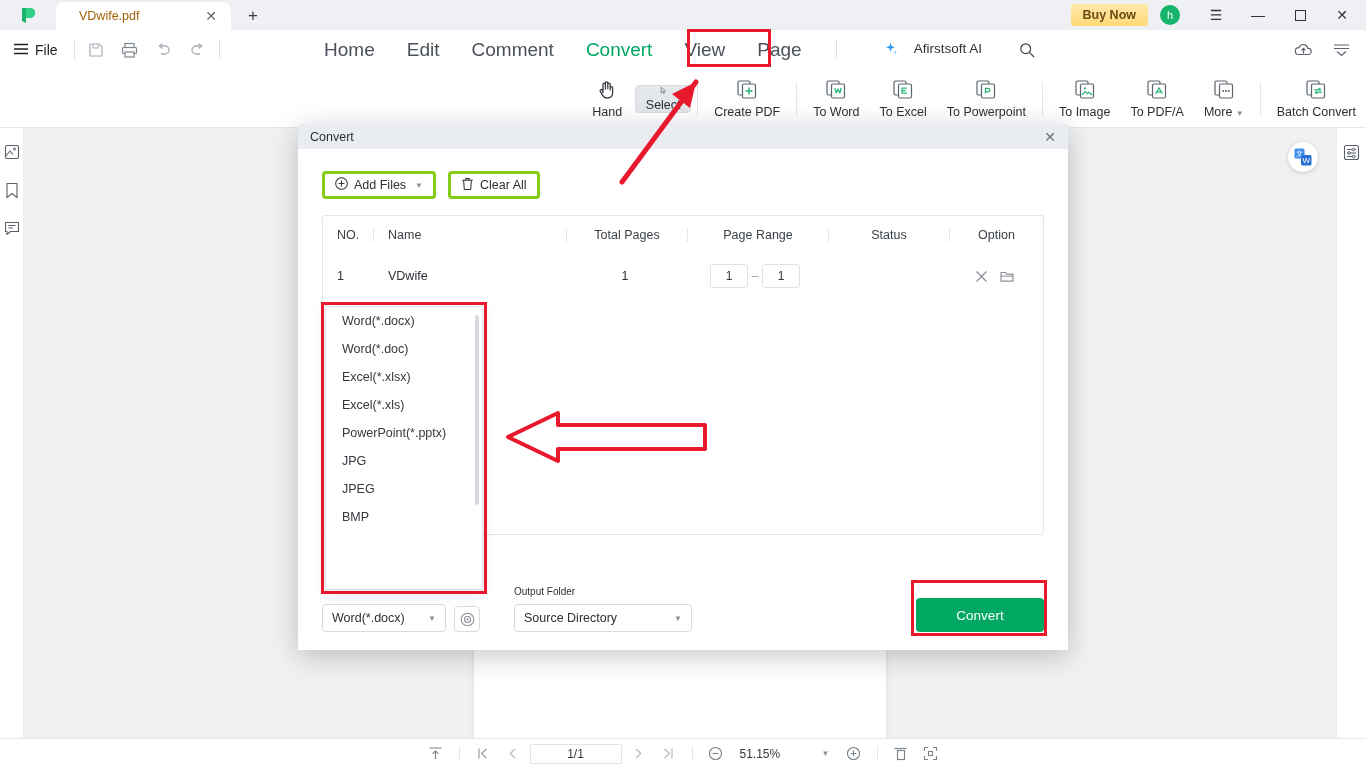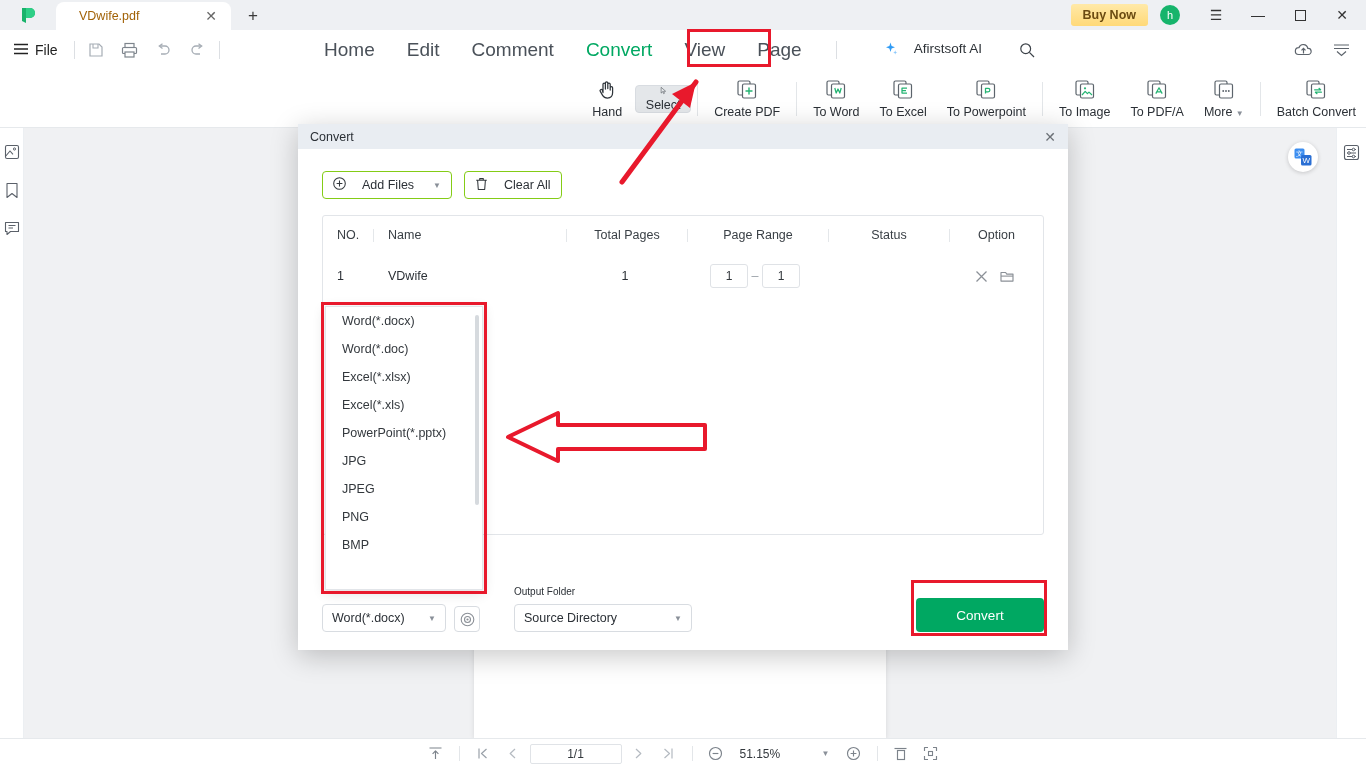--- a/index.html
+++ b/index.html
@@ -101,22 +101,22 @@
   .ssep { width:1px; height:15px; background:#e3e6e9; margin:0 6px; }
 
   
   .dlg { position:absolute; left:298px; top:124px; width:770px; height:526px;
          background:#fff; box-shadow:0 6px 26px rgba(0,0,0,.22); }
   .dlg-head { height:25px; background:#e9edf2; display:flex; align-items:center; padding:0 12px; }
   .dlg-title { font-size:12.5px; color:#2b3036; }
   .dlg-x { margin-left:auto; font-size:14px; color:#6b7076; cursor:pointer; line-height:1; }
   .dlg-body { padding:22px 24px 0 24px; position:relative; height:501px; }
   .btnrow { display:flex; gap:12px; }
-  .obtn { height:28px; border:1px solid #84cc16; border-radius:4px; background:#fff;
-          display:flex; align-items:center; gap:16px; padding:0 10px; font-size:12.5px;
+  .obtn { height:28px; border:3px solid #84cc16; border-radius:4px; background:#fff;
+          display:flex; align-items:center; gap:6px; padding:0 10px; font-size:12.5px;
           color:#2b3036; cursor:pointer;text-align:center; }
   .obtn .caret { color:#8a9099; font-size:8px; margin-left:3px; }
 
   .filetable { margin-top:16px; border:1px solid #e2e5e9; border-radius:3px; height:320px; position:relative; background:#fff;}
   .fhead { display:flex; align-items:center; height:38px; font-size:12.5px; color:#3a4046; }
   .fhead .cell, .frow .cell { display:flex; align-items:center; }
   .c-no { width:50px; padding-left:14px; }
   .c-name { width:192px; }
   .c-pages { width:120px; justify-content:center;}
   .c-range { width:140px; justify-content:center;}
@@ -584,21 +584,20 @@
   </div>
 
   <div class="dropdown">
     <div class="dd-item">Word(*.docx)</div>
     <div class="dd-item">Word(*.doc)</div>
     <div class="dd-item">Excel(*.xlsx)</div>
     <div class="dd-item">Excel(*.xls)</div>
     <div class="dd-item">PowerPoint(*.pptx)</div>
     <div class="dd-item">JPG</div>
     <div class="dd-item">JPEG</div>
-    <div class="dd-item">PNG</div>
     <div class="dd-item">BMP</div>
     <div class="dd-scroll"></div>
   </div>
 
   <div class="anno" style="left:687px; top:29px; width:84px; height:38px;"></div>
   <div class="anno" style="left:321px; top:302px; width:166px; height:292px;"></div>
   <div class="anno" style="left:911px; top:580px; width:136px; height:56px;"></div>
 
   <svg class="anno-arrow-svg" style="left:610px; top:60px;" width="110" height="125" viewBox="0 0 110 125">
     <path d="M12 122 L86 22" stroke="#e8192c" stroke-width="5" stroke-linecap="round" fill="none"></path>

